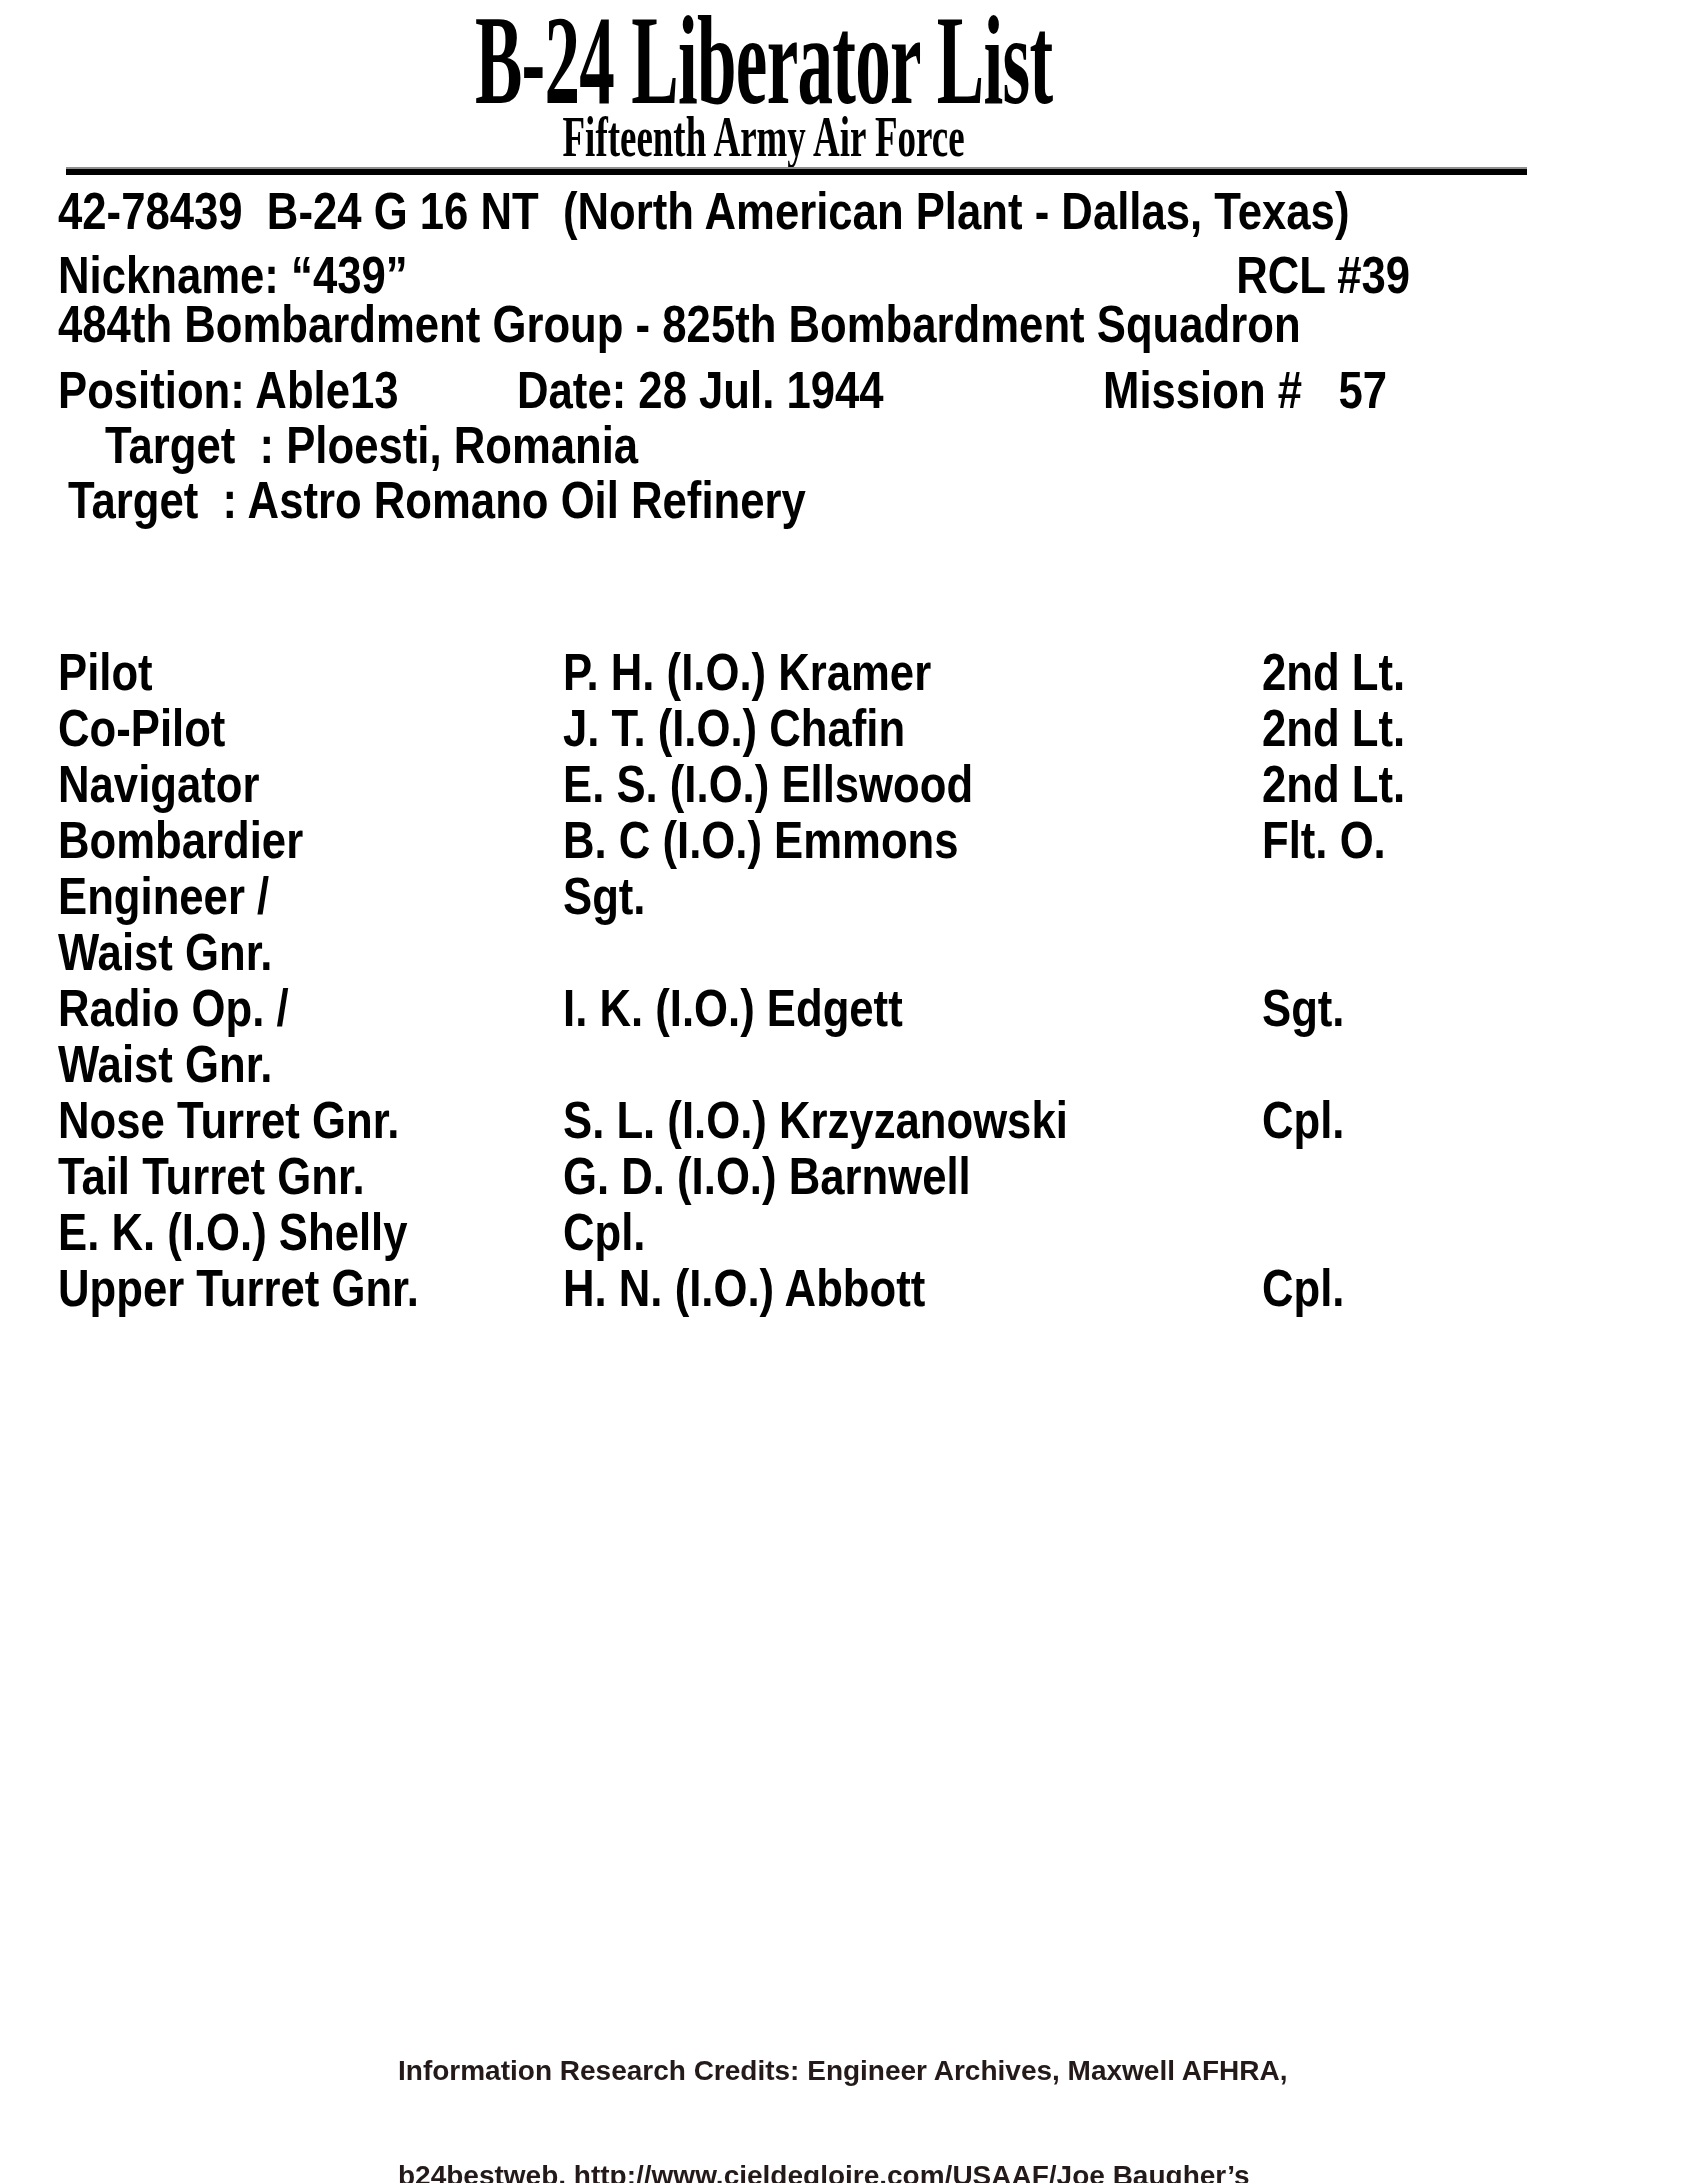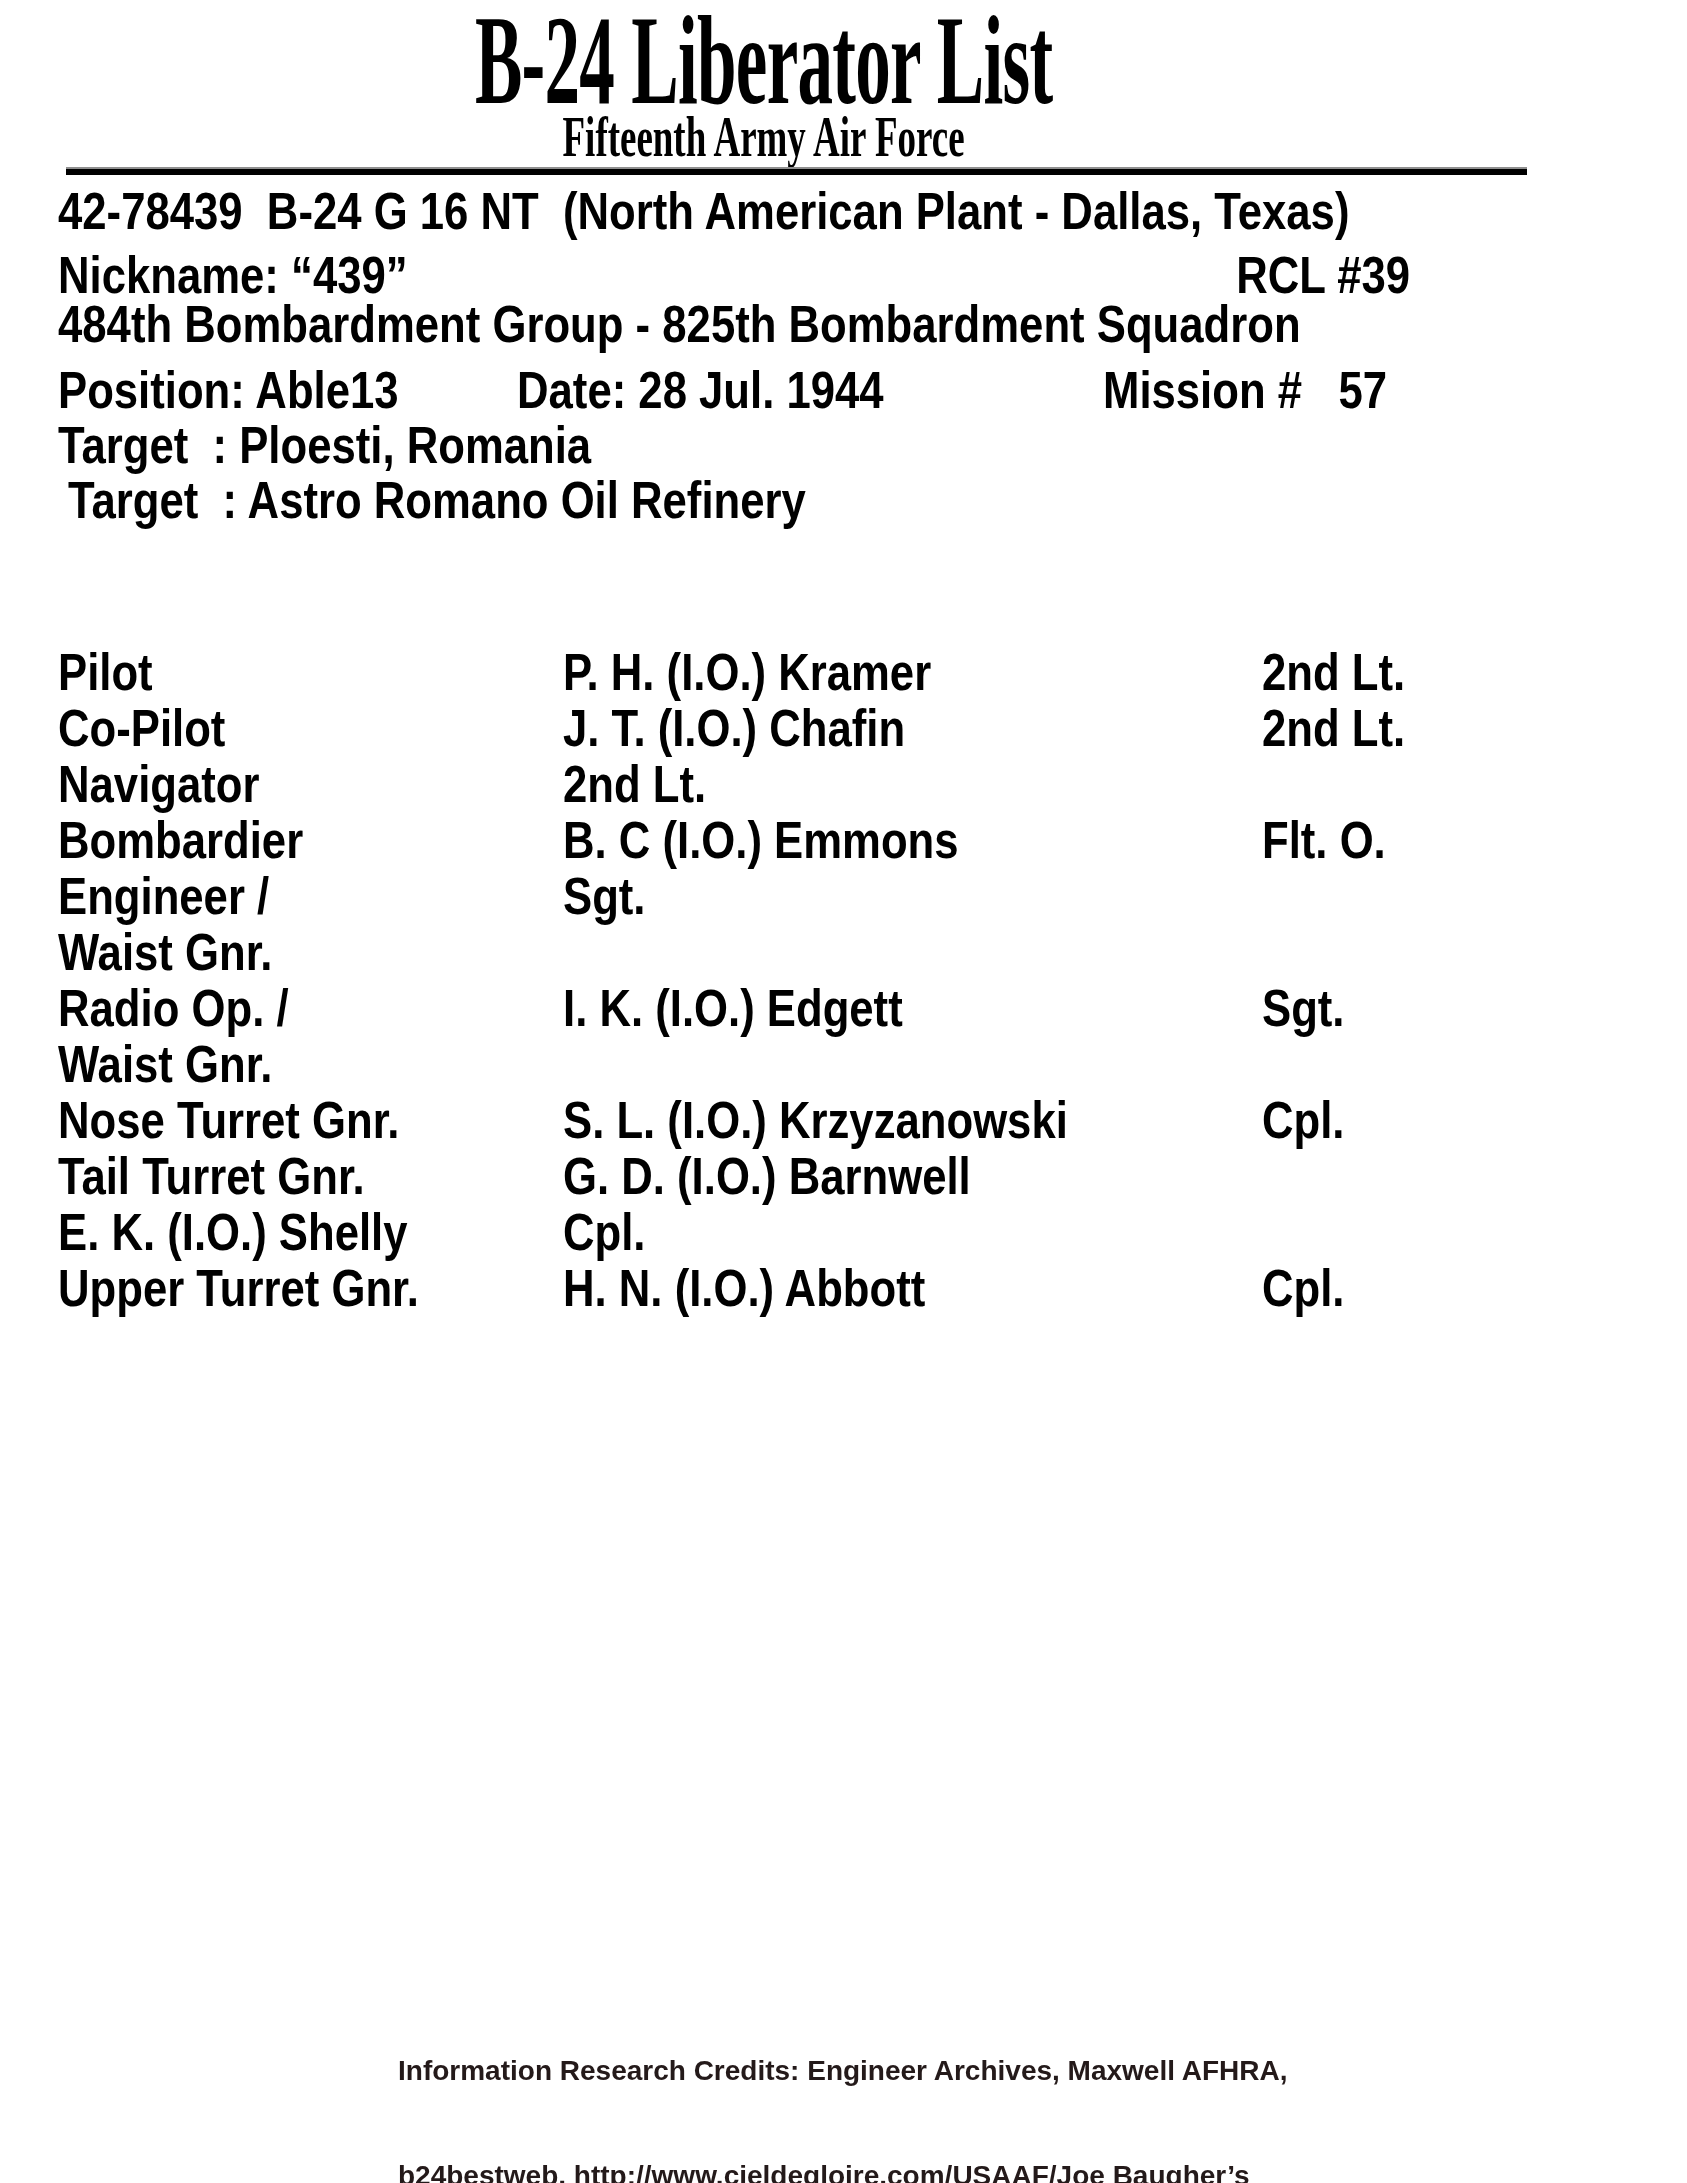--- a/index.html
+++ b/index.html
@@ -44,21 +44,21 @@
 
   
   .line{position:absolute;left:58px;}
   #serial{top:183px;}
   #nickline{top:236px;width:1352px;display:flex;justify-content:space-between;margin-top:11px;}
   #unit{top:296px;}
   #posline{top:362px;width:1522px;height:56px;}
   #posline .pos{position:absolute;left:0;}
   #posline .date{position:absolute;left:459px;}
   #posline .mission{position:absolute;left:1045px;}
-  #t1{top:417px;}
+  #t1{top:417px;margin-left:47px;}
   #t2{top:472px;margin-left:10px;}
 
   
   .crew{position:absolute;left:58px;top:644px;width:1575px;}
   .crow{display:grid;grid-template-columns:468px 662px 331px;align-items:start;gap:37px;}
   .cell{font-weight:700;}
 
   
   .credits{
     position:absolute;left:398px;top:1983px;
@@ -111,20 +111,21 @@
       <div class="cell"><span class="cond">P. H. (I.O.) Kramer</span></div>
       <div class="cell"><span class="cond">2nd Lt.</span></div>
     </div>
     <div class="crow">
       <div class="cell"><span class="cond pre2">Co-Pilot</span></div>
       <div class="cell"><span class="cond">J. T. (I.O.) Chafin</span></div>
       <div class="cell"><span class="cond">2nd Lt.</span></div>
     </div>
     <div class="crow">
       <div class="cell"><span class="cond pre2">Navigator</span></div>
+      <div class="cell"><span class="cond">E. S. (I.O.) Ellswood</span></div>
       <div class="cell"><span class="cond">2nd Lt.</span></div>
     </div>
     <div class="crow">
       <div class="cell"><span class="cond pre2">Bombardier</span></div>
       <div class="cell"><span class="cond">B. C (I.O.) Emmons</span></div>
       <div class="cell"><span class="cond">Flt. O.</span></div>
     </div>
     <div class="crow">
       <div class="cell"><span class="cond pre2">Engineer /
 Waist Gnr.</span></div>

